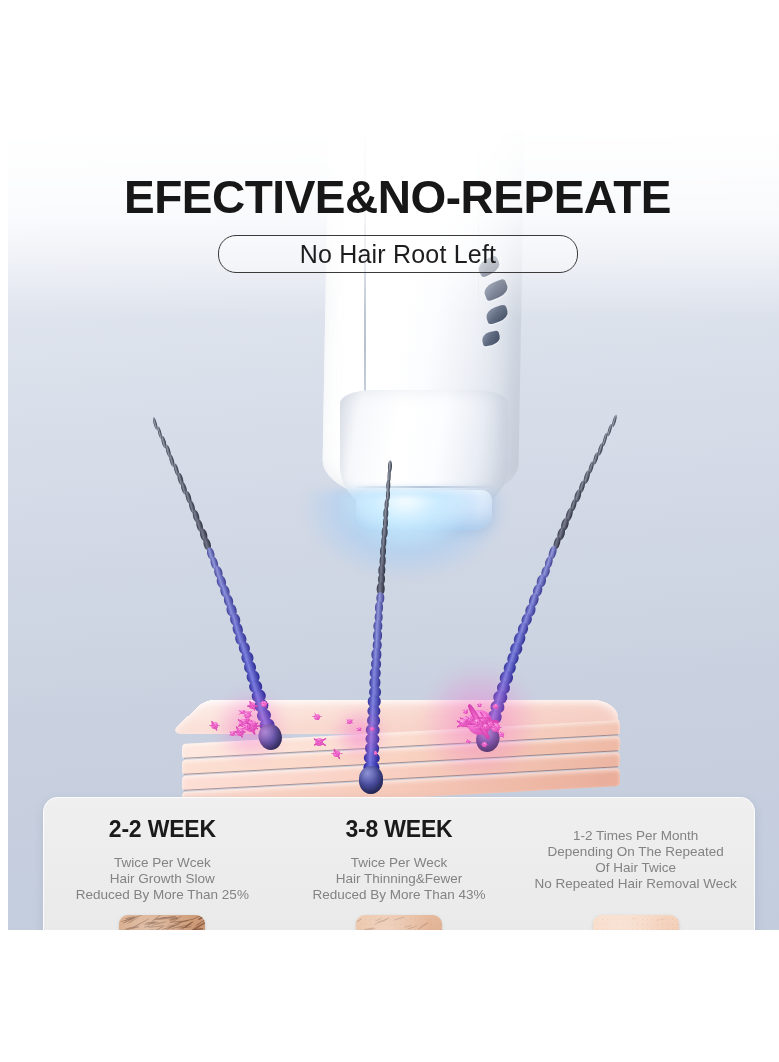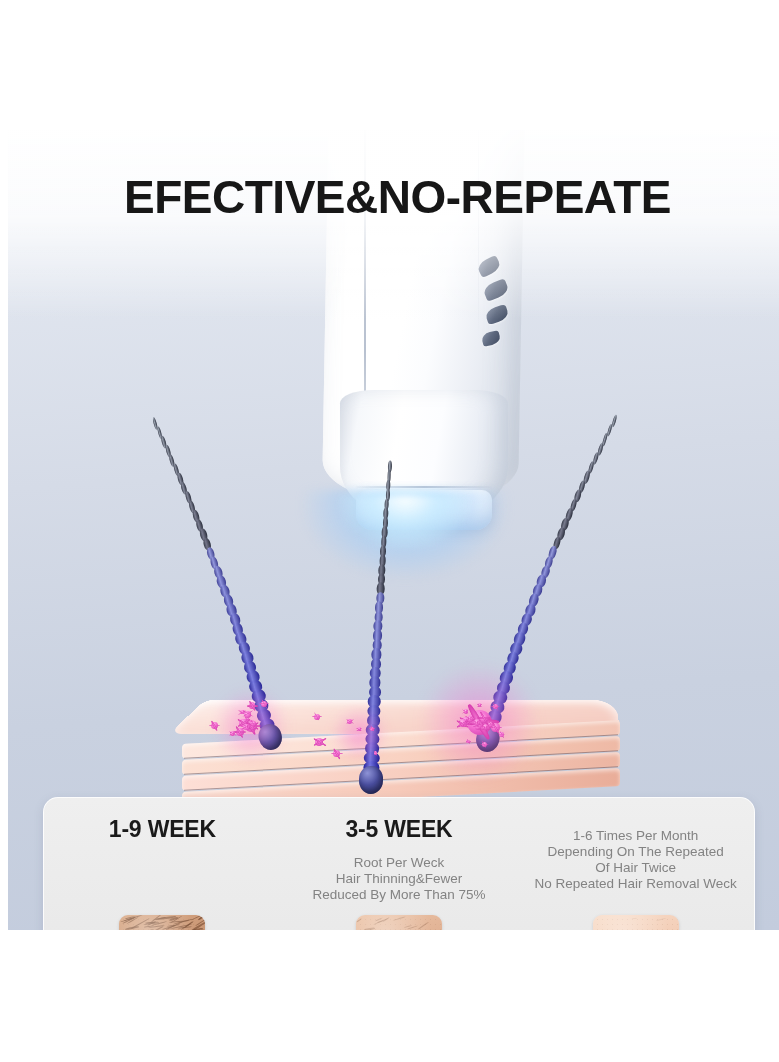--- a/index.html
+++ b/index.html
@@ -351,25 +351,33 @@
         <div class="fat" style="left: 328.282px; top: 765.451px; width: 19.1602px; height: 17.6274px;"></div>
         <div class="fat" style="left: 250.034px; top: 762.359px; width: 15.537px; height: 14.294px;"></div>
         <div class="fat" style="left: 385.3px; top: 770.677px; width: 17.689px; height: 16.2739px;"></div>
         <div class="cream" style="left: 350px; top: 757.988px; width: 63.4458px; height: 27.299px;"></div>
         <div class="cream" style="left: 412px; top: 764.548px; width: 54.1351px; height: 31.563px;"></div>
         <div class="cream" style="left: 474px; top: 762.417px; width: 54.0765px; height: 31.6655px;"></div>
       </div>
 
     <div class="haze"></div>
     <div class="headline">EFECTIVE&amp;NO-REPEATE</div>
+    <div class="pill">
+      <span>No Hair Root Left</span>
+    </div>
 
     <div class="card">
       <div class="cols" id="card-cols">
           <div class="col">
-            <div class="col-title">1-9 WEEK</div>
+            <div class="col-title">2-2 WEEK</div>
+            <div class="col-lines">
+              <div>Twice Per Wcek</div>
+              <div>Hair Growth Slow</div>
+              <div>Reduced By More Than 25%</div>
+            </div>
             <div class="patch-wrap">
               <div class="patch" style="background: linear-gradient(160deg, rgb(217, 168, 132) 0%, rgb(192, 140, 108) 62%, rgb(192, 140, 108) 100%);">
                 <div class="hairs">
                   <div class="hair" style="left: 84.8323px; top: 9.01497px; width: 16.5502px; height: 1.53882px; background: rgba(118, 74, 48, 0.62); transform: rotate(-32.1937deg);"></div>
                   <div class="hair" style="left: 58.4399px; top: 12.4783px; width: 13.7801px; height: 1.18638px; background: rgba(118, 74, 48, 0.62); transform: rotate(-6.74232deg);"></div>
                   <div class="hair" style="left: 74.2259px; top: 6.0673px; width: 16.6296px; height: 1.18574px; background: rgba(118, 74, 48, 0.62); transform: rotate(-32.1021deg);"></div>
                   <div class="hair" style="left: 49.4265px; top: 6.31258px; width: 19.9913px; height: 0.771471px; background: rgba(118, 74, 48, 0.62); transform: rotate(-4.38842deg);"></div>
                   <div class="hair" style="left: 68.8762px; top: 14.3558px; width: 15.0445px; height: 1.55847px; background: rgba(118, 74, 48, 0.62); transform: rotate(-13.209deg);"></div>
                   <div class="hair" style="left: 49.2959px; top: 4.38344px; width: 14.2581px; height: 1.00383px; background: rgba(118, 74, 48, 0.62); transform: rotate(-31.2087deg);"></div>
                   <div class="hair" style="left: 78.2044px; top: 14.7518px; width: 14.9691px; height: 1.12963px; background: rgba(118, 74, 48, 0.62); transform: rotate(-18.7189deg);"></div>
@@ -410,25 +418,25 @@
                   <div class="hair" style="left: 30.4235px; top: 2.98538px; width: 11.9053px; height: 1.40922px; background: rgba(118, 74, 48, 0.62); transform: rotate(-36.9855deg);"></div>
                   <div class="hair" style="left: 60.7635px; top: 9.74274px; width: 15.1124px; height: 1.37261px; background: rgba(118, 74, 48, 0.62); transform: rotate(-32.9142deg);"></div>
                   <div class="hair" style="left: 32.6441px; top: 18.1966px; width: 11.6623px; height: 1.34629px; background: rgba(118, 74, 48, 0.62); transform: rotate(-36.2335deg);"></div>
                 </div>
                 <div style="position: absolute; inset: 0px; opacity: 0.5; background-image: radial-gradient(rgba(255, 255, 255, 0.5) 0.6px, transparent 0.7px), radial-gradient(rgba(130, 85, 62, 0.22) 0.6px, transparent 0.7px); background-size: 4px 4px, 5px 5px; background-position: 0px 0px, 2px 2px;"></div>
                 <div style="position: absolute; inset: 0px; background: radial-gradient(at 34% 24%, rgba(255, 255, 255, 0.38) 0%, rgba(255, 255, 255, 0) 58%), linear-gradient(200deg, rgba(255, 255, 255, 0) 55%, rgba(110, 70, 50, 0.14) 100%);"></div>
               </div>
             </div>
           </div>
           <div class="col">
-            <div class="col-title">3-5 WEEK</div>
+            <div class="col-title">3-8 WEEK</div>
             <div class="col-lines">
-              <div>Root Per Weck</div>
+              <div>Twice Per Weck</div>
               <div>Hair Thinning&amp;Fewer</div>
-              <div>Reduced By More Than 75%</div>
+              <div>Reduced By More Than 43%</div>
             </div>
             <div class="patch-wrap">
               <div class="patch" style="background: linear-gradient(160deg, rgb(236, 195, 166) 0%, rgb(219, 169, 139) 62%, rgb(219, 169, 139) 100%);">
                 <div class="hairs">
                   <div class="hair" style="left: 16.5455px; top: 5.64051px; width: 15.661px; height: 1.40411px; background: rgba(150, 105, 78, 0.4); transform: rotate(-23.5497deg);"></div>
                   <div class="hair" style="left: 21.4282px; top: 6.40212px; width: 6.62646px; height: 1.2632px; background: rgba(150, 105, 78, 0.4); transform: rotate(-18.341deg);"></div>
                   <div class="hair" style="left: 26.0874px; top: 3.83685px; width: 8.41464px; height: 1.16425px; background: rgba(150, 105, 78, 0.4); transform: rotate(-34.0474deg);"></div>
                   <div class="hair" style="left: 51.1899px; top: 12.0947px; width: 10.9434px; height: 0.963563px; background: rgba(150, 105, 78, 0.4); transform: rotate(-17.7925deg);"></div>
                   <div class="hair" style="left: 0.146981px; top: 4.53046px; width: 5.70961px; height: 0.864537px; background: rgba(150, 105, 78, 0.4); transform: rotate(-35.2957deg);"></div>
                   <div class="hair" style="left: 36.7385px; top: 3.29268px; width: 13.1726px; height: 1.13646px; background: rgba(150, 105, 78, 0.4); transform: rotate(-16.0333deg);"></div>
@@ -438,21 +446,21 @@
                   <div class="hair" style="left: 19.1509px; top: 3.53917px; width: 7.51034px; height: 1.41786px; background: rgba(150, 105, 78, 0.4); transform: rotate(-24.1001deg);"></div>
                   <div class="hair" style="left: 7.95238px; top: 12.771px; width: 11.2019px; height: 1.53623px; background: rgba(150, 105, 78, 0.4); transform: rotate(-9.17307deg);"></div>
                 </div>
                 <div style="position: absolute; inset: 0px; opacity: 0.5; background-image: radial-gradient(rgba(255, 255, 255, 0.5) 0.6px, transparent 0.7px), radial-gradient(rgba(130, 85, 62, 0.22) 0.6px, transparent 0.7px); background-size: 4px 4px, 5px 5px; background-position: 0px 0px, 2px 2px;"></div>
                 <div style="position: absolute; inset: 0px; background: radial-gradient(at 34% 24%, rgba(255, 255, 255, 0.38) 0%, rgba(255, 255, 255, 0) 58%), linear-gradient(200deg, rgba(255, 255, 255, 0) 55%, rgba(110, 70, 50, 0.14) 100%);"></div>
               </div>
             </div>
           </div>
           <div class="col">
             <div class="col-lines">
-              <div>1-6 Times Per Month</div>
+              <div>1-2 Times Per Month</div>
               <div>Depending On The Repeated</div>
               <div>Of Hair Twice</div>
               <div>No Repeated Hair Removal Weck</div>
             </div>
             <div class="patch-wrap">
               <div class="patch" style="background: linear-gradient(160deg, rgb(248, 220, 200) 0%, rgb(240, 198, 174) 62%, rgb(240, 198, 174) 100%);">
                 <div class="hairs">
                   <div class="hair" style="left: 39.7646px; top: 2.50421px; width: 4.60115px; height: 1.22032px; background: rgba(190, 150, 128, 0.22); transform: rotate(-6.67144deg);"></div>
                   <div class="hair" style="left: 63.0463px; top: 3.54484px; width: 9.72154px; height: 0.728998px; background: rgba(190, 150, 128, 0.22); transform: rotate(-15.8181deg);"></div>
                 </div>

